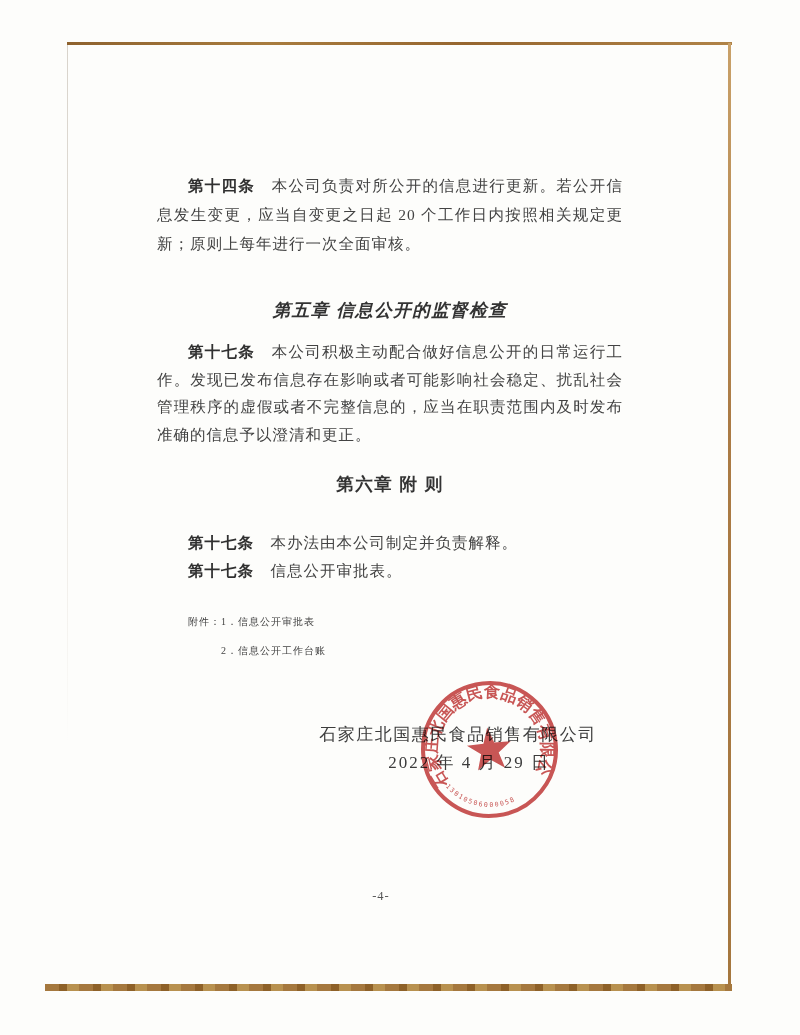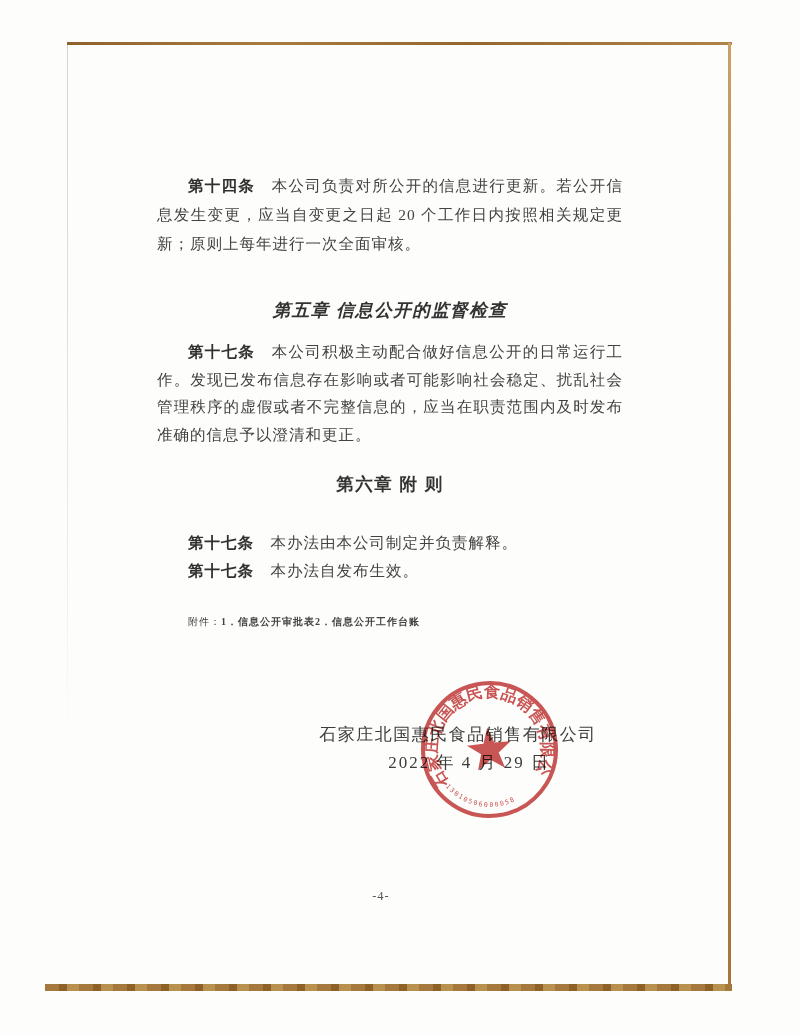--- a/index.html
+++ b/index.html
@@ -27,21 +27,21 @@
   .blk{position:absolute;left:157px;width:466px;}
   .para{font-size:15.5px;line-height:29px;letter-spacing:1px;
     text-align:justify;text-indent:2em;margin:0;color:#434343;}
   .lbl{font-weight:bold;color:#303030;}
   .heading{font-size:17.5px;font-weight:bold;letter-spacing:1.5px;
     text-align:center;color:#333;margin:0;font-family:"Liberation Sans","DejaVu Sans",sans-serif;}
   .p15{line-height:27.5px;}
 
   .attach{position:absolute;left:188px;top:607px;display:flex;
     font-size:10px;line-height:29px;letter-spacing:1px;color:#434343;}
-  .attach .items{display:flex;font-weight:bold;}
+  .attach .items{display:flex;flex-direction:column;}
 
   .sig-company{position:absolute;left:458px;top:723px;transform:translateX(-50%);
     white-space:nowrap;font-size:17px;letter-spacing:1.5px;color:#3c3c3c;}
   .sig-date{position:absolute;left:469px;top:751px;transform:translateX(-50%);
     white-space:nowrap;font-size:17px;letter-spacing:2px;color:#3c3c3c;}
 
   .pagenum{position:absolute;left:381px;top:889px;transform:translateX(-50%);
     font-size:12.5px;letter-spacing:1px;color:#555;}
 
   .seal{position:absolute;left:414px;top:674px;width:151px;height:151px;
@@ -71,21 +71,21 @@
 
   <div class="blk" style="top:472px;">
     <p class="heading">第六章 附 则</p>
   </div>
 
   <div class="blk" style="top:528px;">
     <p class="para"><span class="lbl">第十七条</span>　<span>本办法由本公司制定并负责解释。</span></p>
   </div>
 
   <div class="blk" style="top:556px;">
-    <p class="para"><span class="lbl">第十七条</span>　<span>本办法自发布生效。</span></p>
+    <p class="para"><span class="lbl">第十七条</span>　<span>信息公开审批表。</span></p>
   </div>
 
   <div class="attach">
     <span>附件：</span>
     <span class="items">
       <span>1．信息公开审批表</span>
       <span>2．信息公开工作台账</span>
     </span>
   </div>
 

